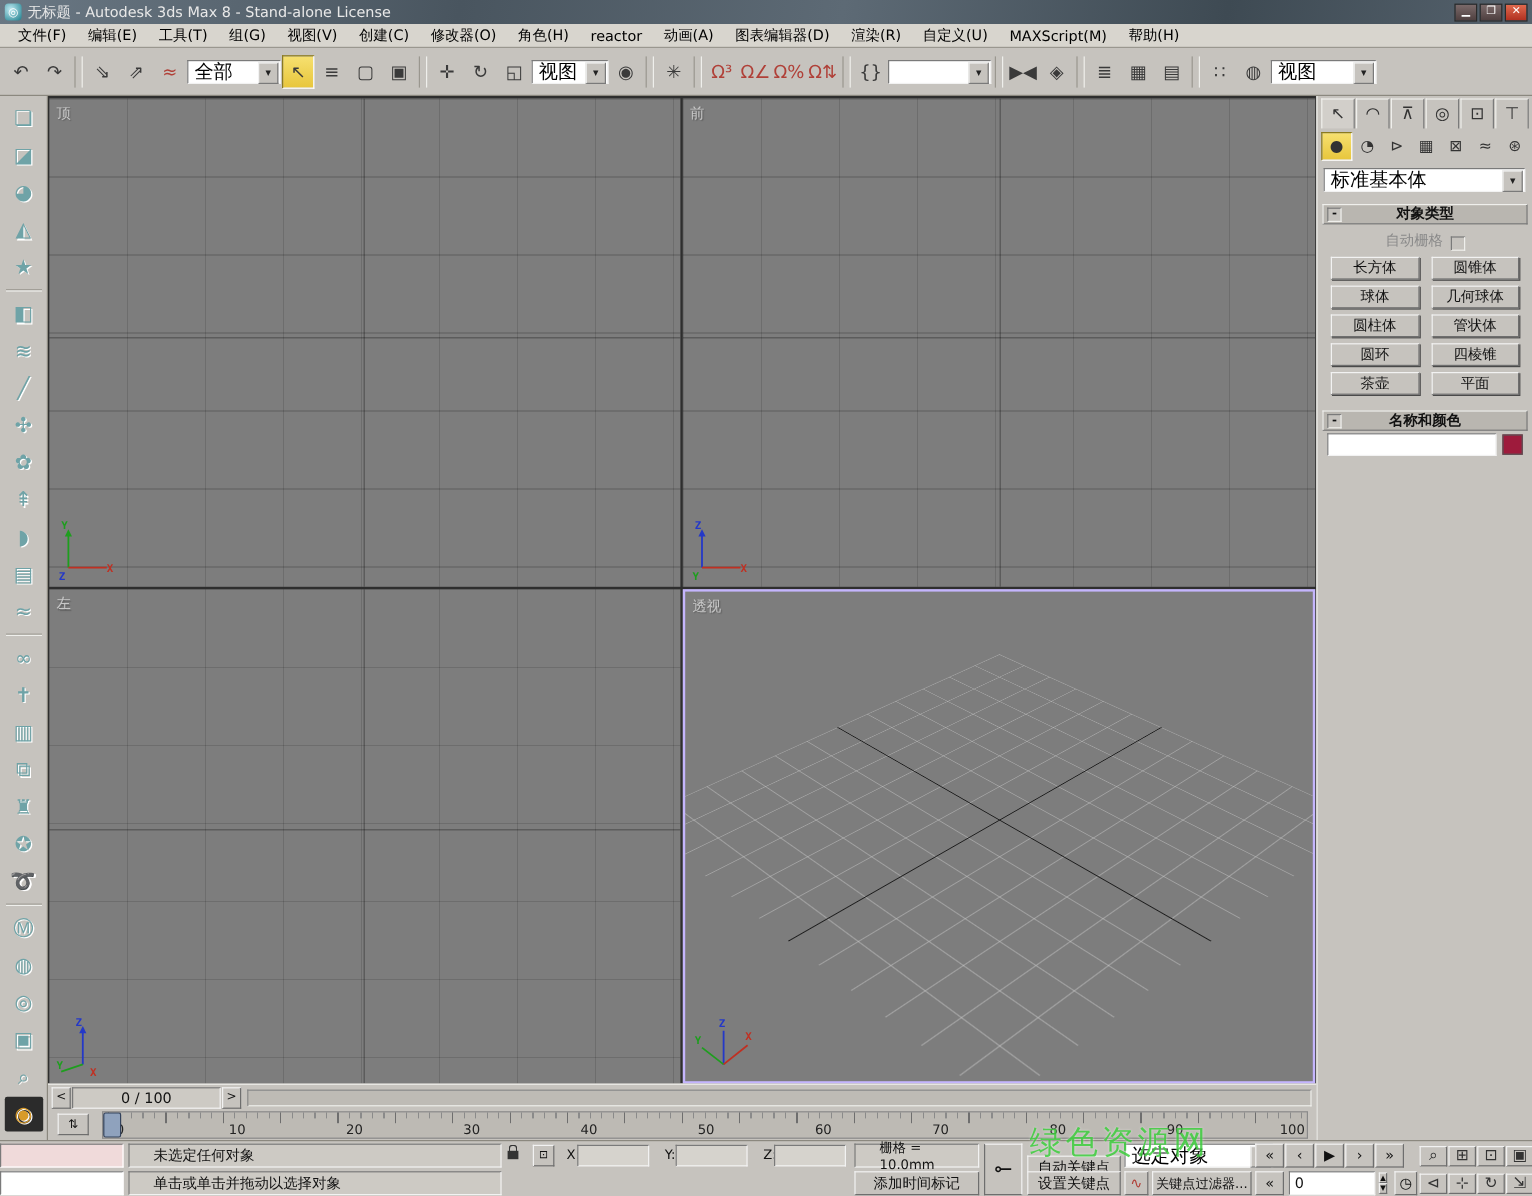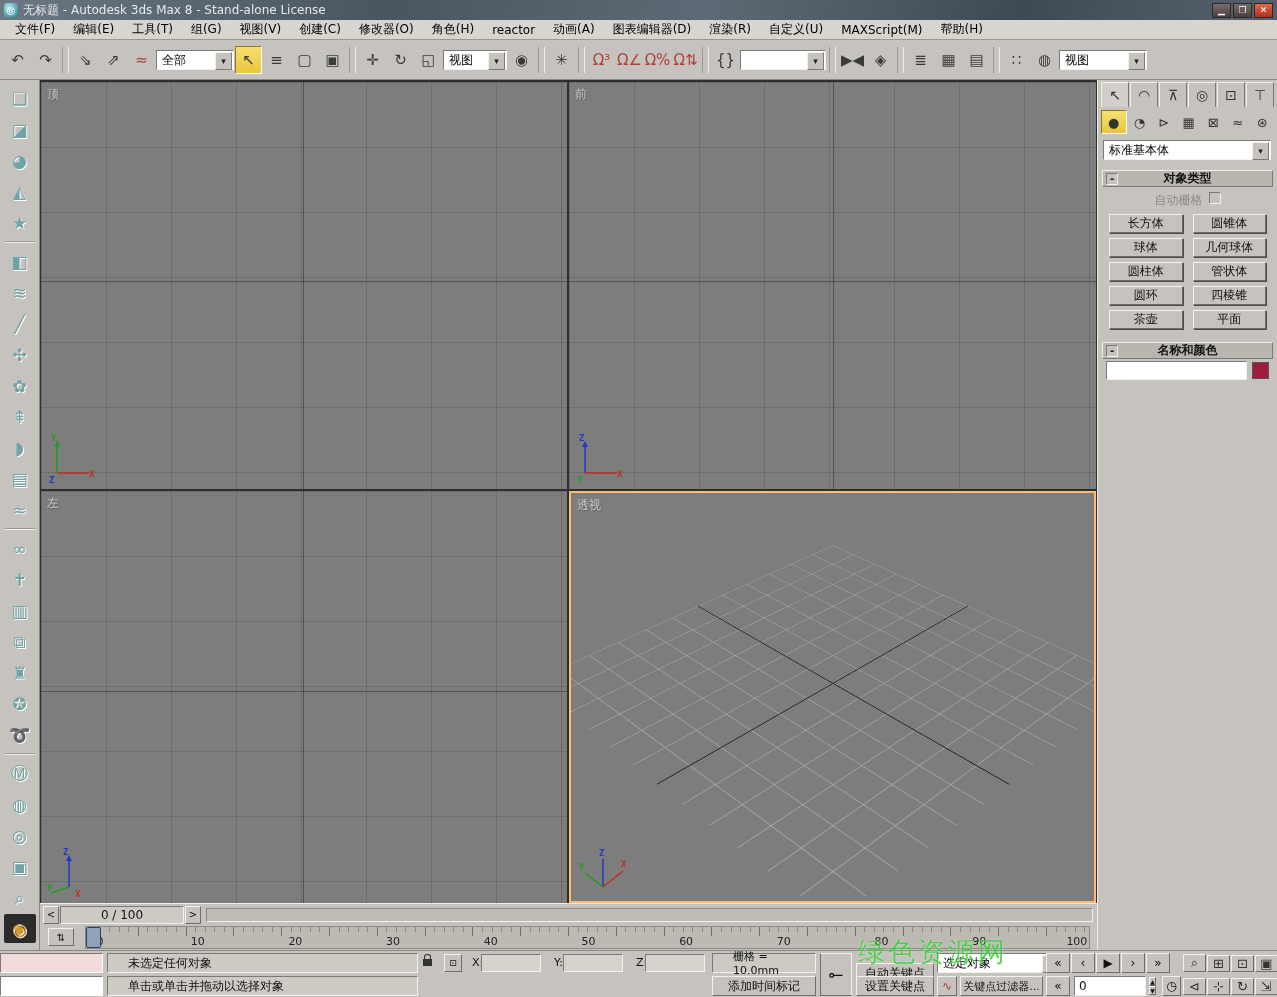--- a/index.html
+++ b/index.html
@@ -26,39 +26,39 @@
   .menuitem{padding:2px 9px;color:#000;}
   
   .toolbar{position:absolute;left:0;top:41px;width:1277px;height:39px;background:#c6c3be;
     border-bottom:1px solid #8b887f;display:flex;align-items:center;padding-left:4px;gap:1px;}
   .tbi{height:28px;min-width:27px;display:flex;align-items:center;justify-content:center;
     color:#3a3a3a;font-size:15px;white-space:nowrap;}
   .tbi.red{color:#b04038;}
   .tbi.sel{background:linear-gradient(#f6e070,#e8c63c);border:1px solid;border-color:#8a7a20 #fff #fff #8a7a20;}
   .tbsep{width:7px;height:26px;border-left:1px solid #9a978f;border-right:1px solid #efefec;margin:0 2px;}
   .combo{background:#fff;border:1px solid;border-color:#7a7a7a #f2f2f2 #f2f2f2 #7a7a7a;
-    font-size:12px;justify-content:flex-start;padding:0 18px 0 5px;height:20px;position:relative;color:#000;}
+    font-size:16px;justify-content:flex-start;padding:0 18px 0 5px;height:20px;position:relative;color:#000;}
   .combo::after{content:"▾";position:absolute;right:1px;top:1px;width:15px;height:16px;font-size:9px;
     background:#c6c3be;border:1px solid;border-color:#f2f2f2 #7a7a7a #7a7a7a #f2f2f2;
     display:flex;align-items:center;justify-content:center;color:#222;}
   .field{background:#fff;border:1px solid;border-color:#7a7a7a #f2f2f2 #f2f2f2 #7a7a7a;height:20px;}
   
   .leftcol{position:absolute;left:0;top:80px;width:40px;height:870px;background:#c6c3be;
     border-right:1px solid #8b887f;display:flex;flex-direction:column;align-items:center;padding-top:4px;gap:2px;}
   .lti{width:32px;height:29px;display:flex;align-items:center;justify-content:center;
     color:#6fa3a7;font-size:17px;text-shadow:1px 1px 0 #fff;}
   .ltsep{width:30px;height:2px;border-top:1px solid #9a978f;border-bottom:1px solid #efefec;margin:2px 0;}
   .lti.dark{background:#2b2b2b;color:#d89b2a;border-radius:2px;}
   
   .vparea{position:absolute;left:40px;top:80px;width:1057px;height:823px;background:#2e2e2e;
     display:grid;grid-template-columns:526px 527px;grid-template-rows:407px 412px;gap:2px;padding:2px 1px 2px 1px;}
   .vp{position:relative;background-color:#7d7d7d;overflow:hidden;
     background-image:repeating-linear-gradient(to right,rgba(0,0,0,0.13) 0 1px,transparent 1px 65px),
                      repeating-linear-gradient(to bottom,rgba(0,0,0,0.13) 0 1px,transparent 1px 65px);}
-  .vp.persp{background-image:none;border:2px solid #fdba74;}
+  .vp.persp{background-image:none;border:2px solid #c4b5fd;}
   .vplabel{position:absolute;left:6px;top:4px;color:#c7c7c7;font-size:12px;z-index:3;text-shadow:1px 1px 1px rgba(0,0,0,0.25);}
   .axline-v{position:absolute;top:0;bottom:0;width:1px;background:rgba(0,0,0,0.33);}
   .axline-h{position:absolute;left:0;right:0;height:1px;background:rgba(0,0,0,0.33);}
   .tripod{position:absolute;left:6px;bottom:4px;width:52px;height:52px;z-index:3;}
   .tripod text{font-size:9px;font-weight:bold;font-family:"DejaVu Sans Mono","Liberation Mono",monospace;}
   .pstage{position:absolute;inset:0;perspective:1000px;perspective-origin:50% 18%;}
   .pgrid{position:absolute;left:calc(50% - 216px);top:-26px;width:432px;height:432px;
     transform:rotateX(62deg) rotateZ(45deg);
     background-image:repeating-linear-gradient(to right,rgba(205,205,205,0.45) 0 1px,transparent 1px 36px),
                      repeating-linear-gradient(to bottom,rgba(205,205,205,0.45) 0 1px,transparent 1px 36px);}
@@ -76,21 +76,21 @@
   .cpsub.on{background:linear-gradient(#f6e070,#e8c63c);border:1px solid;border-color:#8a7a20 #fff #fff #8a7a20;}
   .catcombo{position:relative;margin:2px 2px 10px 2px;text-align:right;}
   .rollout{margin:0 1px 8px 1px;}
   .rhead{height:17px;background:#b9b6b0;border:1px solid;border-color:#efefec #7a7a7a #7a7a7a #efefec;
     display:flex;align-items:center;font-weight:bold;font-size:12px;position:relative;}
   .rhead .minus{width:12px;height:12px;margin:0 3px;background:#c6c3be;border:1px solid;
     border-color:#7a7a7a #efefec #efefec #7a7a7a;display:flex;align-items:center;justify-content:center;
     font-size:10px;font-weight:bold;}
   .rhead .rtitle{position:absolute;left:0;right:0;text-align:center;}
   .rbody{padding:5px 3px;}
-  .agrow{display:flex;align-items:flex-start;justify-content:center;gap:6px;color:#8a8a8a;margin-bottom:5px;}
+  .agrow{display:flex;align-items:flex-end;justify-content:center;gap:6px;color:#8a8a8a;margin-bottom:5px;}
   .chk{width:12px;height:12px;background:#c6c3be;border:1px solid;border-color:#7a7a7a #efefec #efefec #7a7a7a;}
   .primgrid{display:grid;grid-template-columns:1fr 1fr;gap:5px 10px;padding:0 4px;}
   .prim{height:19px;background:#c6c3be;border:1px solid;border-color:#f2f2f2 #6e6e6e #6e6e6e #f2f2f2;
     box-shadow:1px 1px 0 #4a4a4a;display:flex;align-items:center;justify-content:center;font-size:12px;}
   .ncrow{display:flex;align-items:center;gap:5px;padding:2px 4px;}
   .ncfield{flex:1;height:19px;}
   .swatch{width:17px;height:17px;border:1px solid #555;}
   
   .tlrow1{position:absolute;left:40px;top:903px;width:1057px;height:22px;background:#c6c3be;
     display:flex;align-items:center;gap:1px;border-top:1px solid #efefec;}

